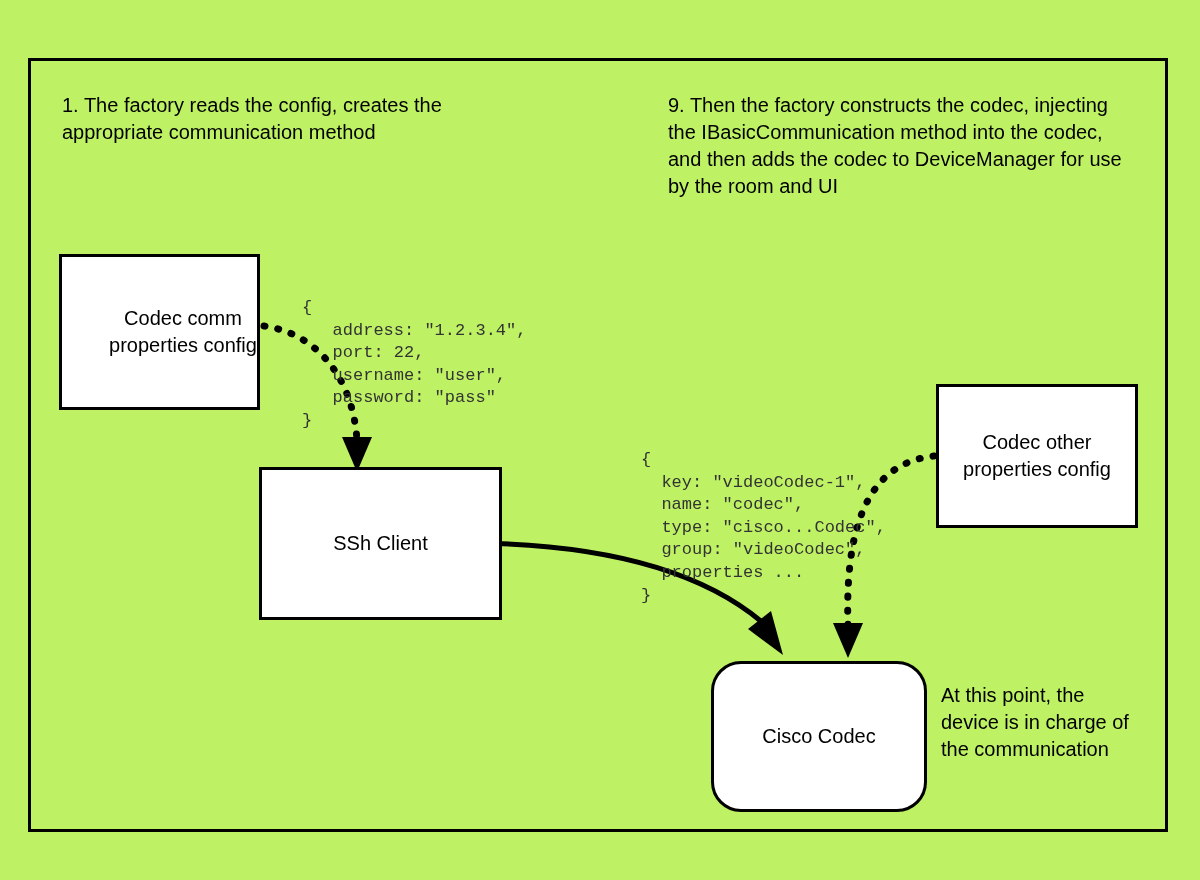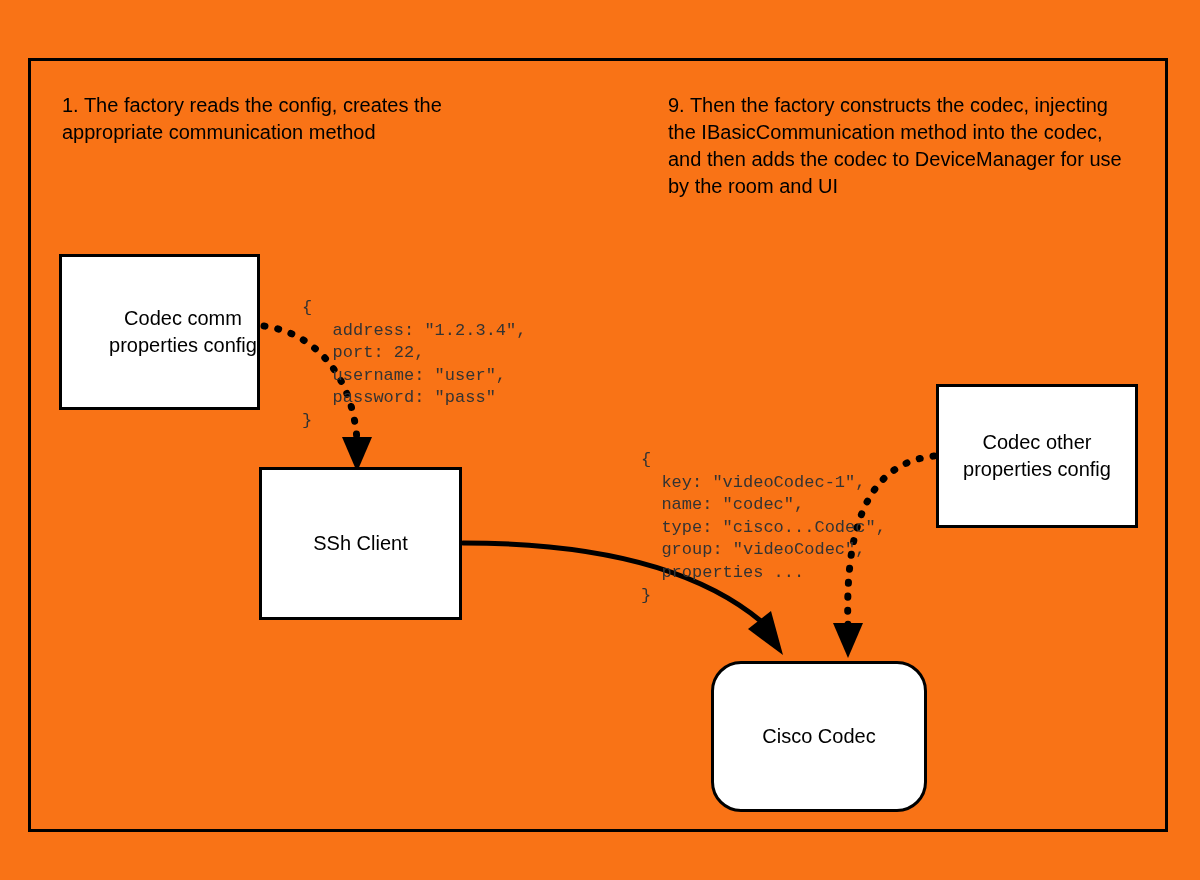--- a/index.html
+++ b/index.html
@@ -7,21 +7,21 @@
     padding: 0;
     background: #ffffff;
   }
   body {
     font-family: "Liberation Sans", sans-serif;
   }
   #canvas {
     position: relative;
     width: 1200px;
     height: 880px;
-    background: #f97316;
+    background: #bef264;
     overflow: hidden;
   }
   .outer-frame {
     position: absolute;
     left: 28px;
     top: 58px;
     width: 1140px;
     height: 774px;
     border: 3px solid #000000;
     box-sizing: border-box;
@@ -45,21 +45,21 @@
     align-items: center;
     justify-content: center;
     text-align: center;
     font-size: 20px;
     line-height: 1.35;
     color: #000000;
     white-space: pre-line;
     z-index: 3;
   }
   #box-comm-config { left: 59px;  top: 254px; width: 201px; height: 156px; padding-left: 47px; }
-  #box-ssh-client  { left: 259px; top: 467px; width: 203px; height: 153px; }
+  #box-ssh-client  { left: 259px; top: 467px; width: 243px; height: 153px; }
   #box-other-config{ left: 936px; top: 384px; width: 202px; height: 144px; }
   #box-cisco-codec { left: 711px; top: 661px; width: 216px; height: 151px; border-radius: 30px; }
 
   .code {
     position: absolute;
     font-family: "Liberation Mono", monospace;
     font-size: 17px;
     line-height: 1.33;
     color: #333333;
     white-space: pre;
@@ -132,14 +132,15 @@
 }</div>
 
   <div class="code" id="code-codec">{
   key: "videoCodec-1",
   name: "codec",
   type: "cisco...Codec",
   group: "videoCodec",
   properties ...
 }</div>
 
+  <div class="caption" id="caption-device">At this point, the device is in charge of the communication</div>
 
 </div>
 
 </body></html>

